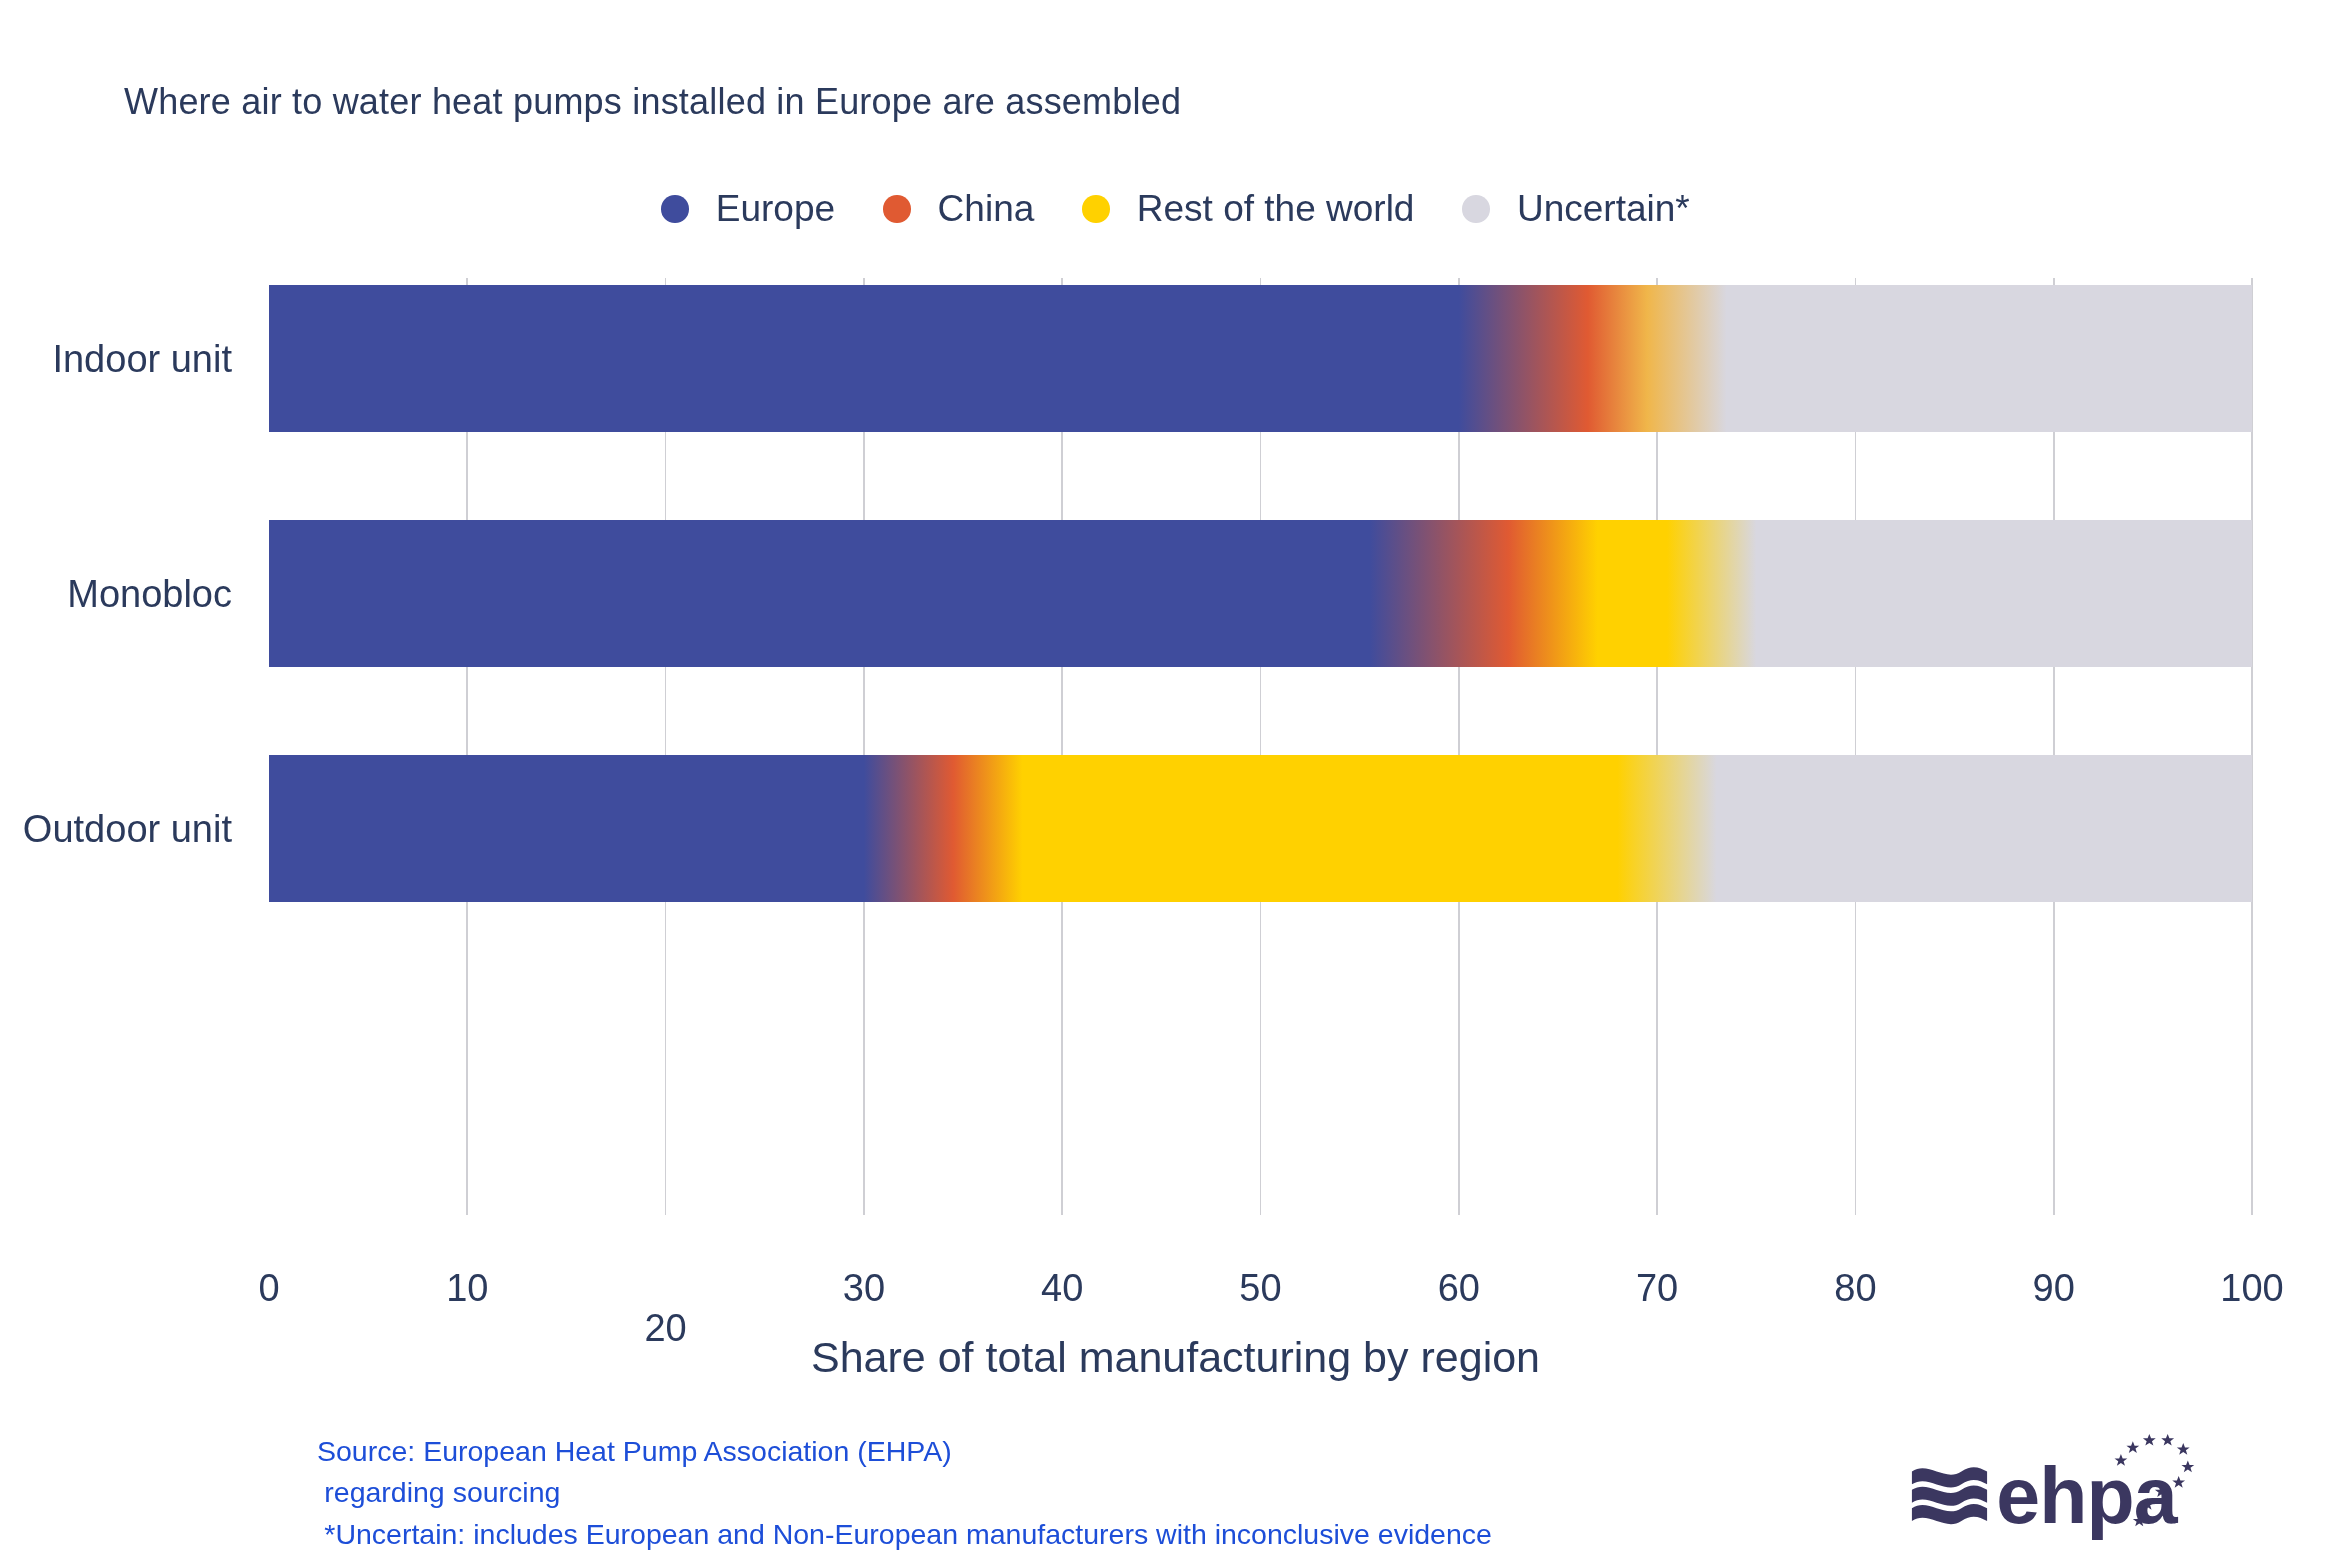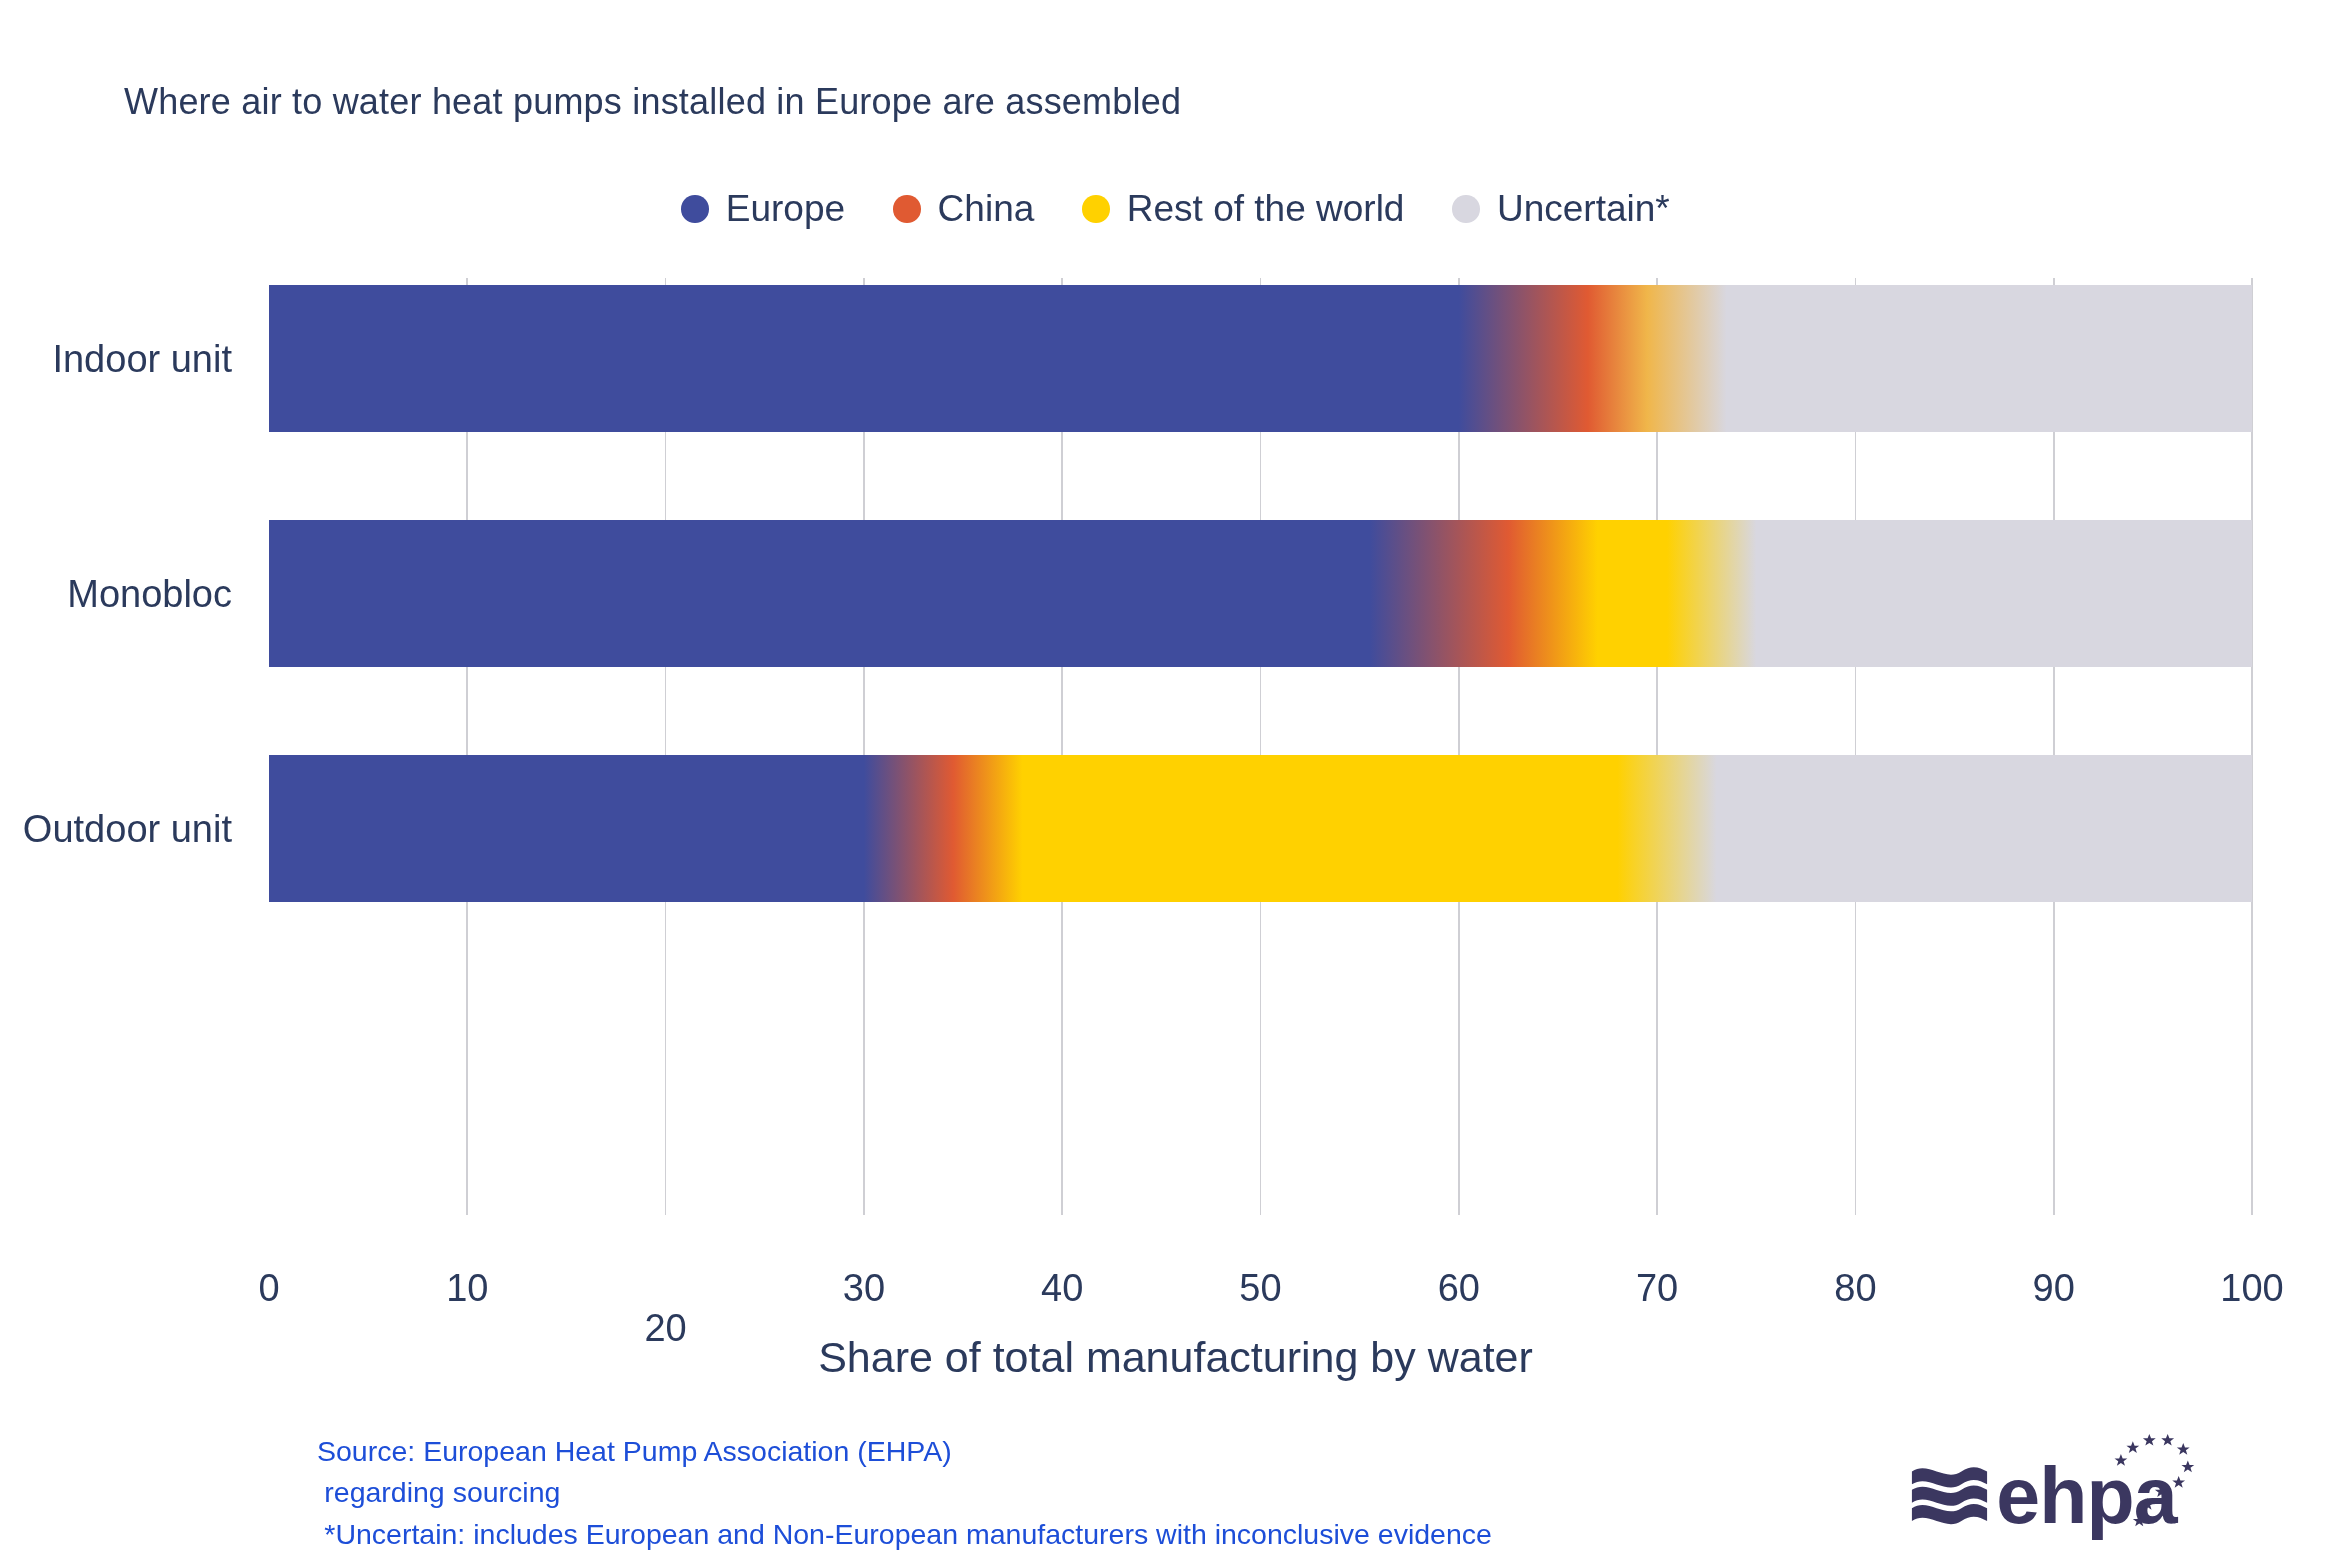--- a/index.html
+++ b/index.html
@@ -26,21 +26,21 @@
   
   .legend{
     position:absolute;
     left:0; right:0; top:188px;
     display:flex;
     justify-content:center;
     align-items:center;
     gap:48px;
     pointer-events:auto;
   }
-  .legend-item{ display:flex; align-items:center; gap:17px; }
+  .legend-item{ display:flex; align-items:center; gap:27px; }
   .legend-dot{
     width:27.5px; height:27.5px; border-radius:50%;
     display:inline-block; flex:0 0 auto;
   }
   .legend-label{
     font-size:37px; color:#2b3a5c; white-space:nowrap;
   }
 
   
   .plot{
@@ -178,21 +178,21 @@
     <div class="xtick" style="left: 20%; margin-top: 40px;">20</div>
     <div class="xtick" style="left: 30%;">30</div>
     <div class="xtick" style="left: 40%;">40</div>
     <div class="xtick" style="left: 50%; text-align: center;">50</div>
     <div class="xtick" style="left: 60%;">60</div>
     <div class="xtick" style="left: 70%;">70</div>
     <div class="xtick" style="left: 80%;">80</div>
     <div class="xtick" style="left: 90%;">90</div>
     <div class="xtick" style="left: 100%;">100</div>
   </div>
-<div class="xaxis-title">Share of total manufacturing by water</div>
+<div class="xaxis-title">Share of total manufacturing by region</div>
 
 <div class="footer">
   <div>Source: European Heat Pump Association (EHPA)</div>
   <div class="indent">regarding sourcing</div>
   <div class="indent">*Uncertain: includes European and Non-European manufacturers with inconclusive evidence</div>
 </div>
 
 <div class="logo">
   <svg width="303" height="110" viewBox="0 0 330 120" xmlns="http://www.w3.org/2000/svg">
     <g fill="#3B3760">

